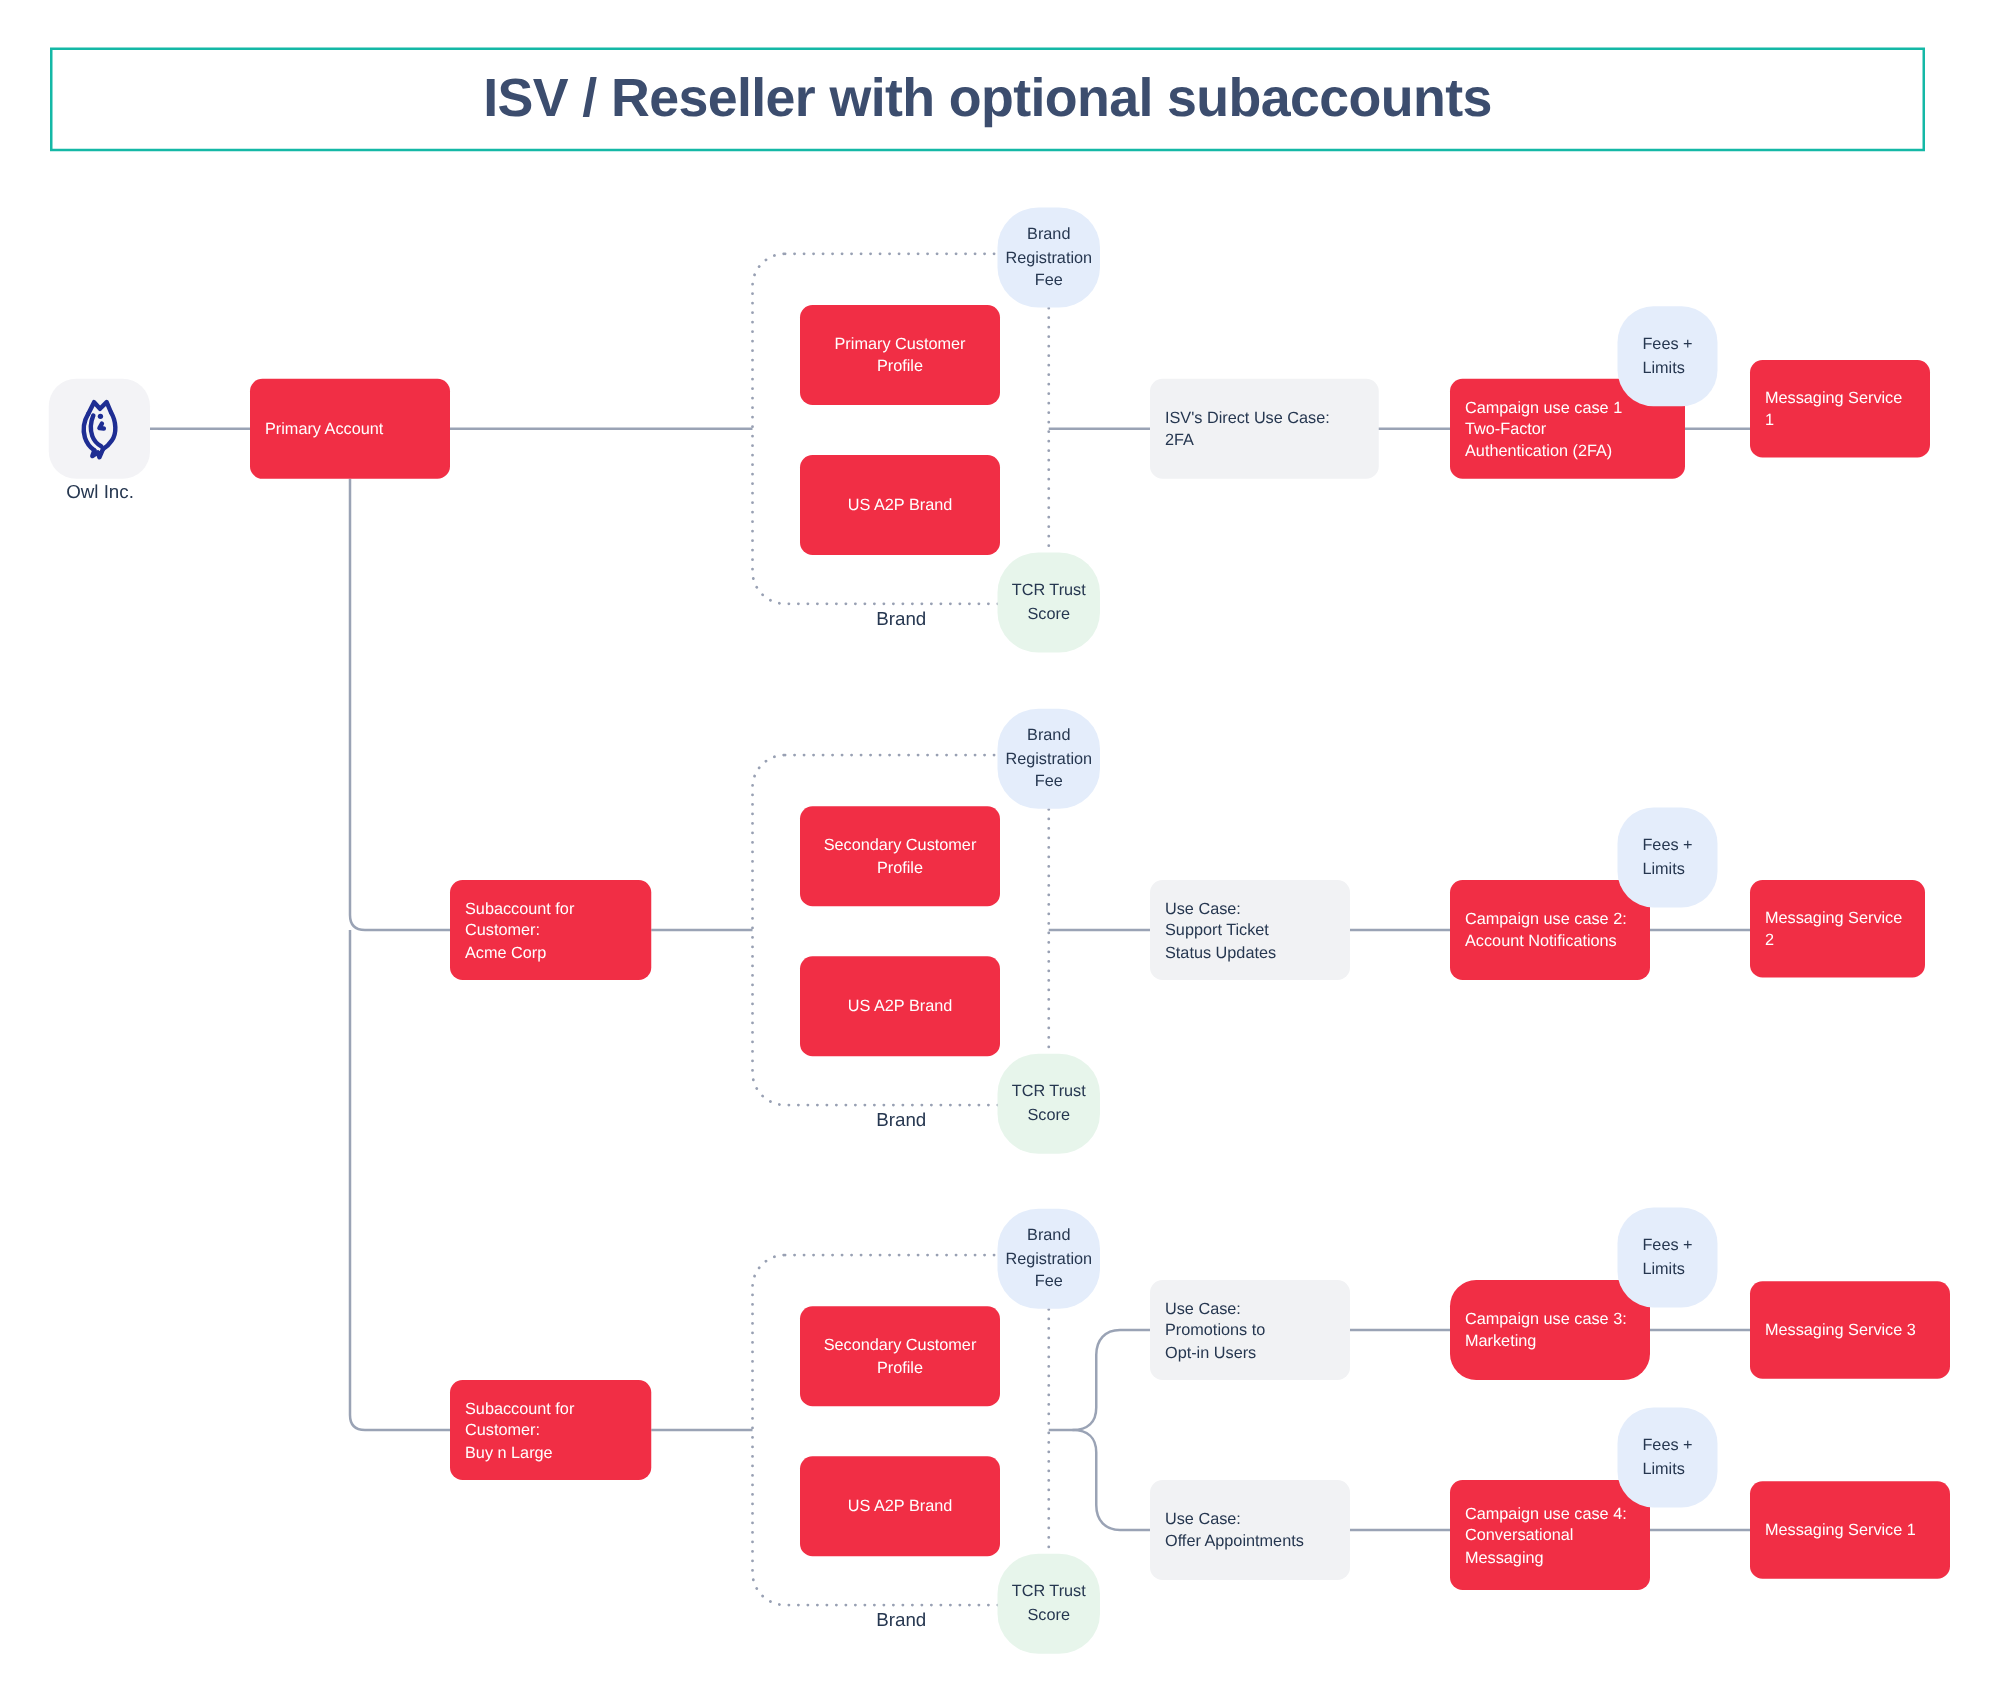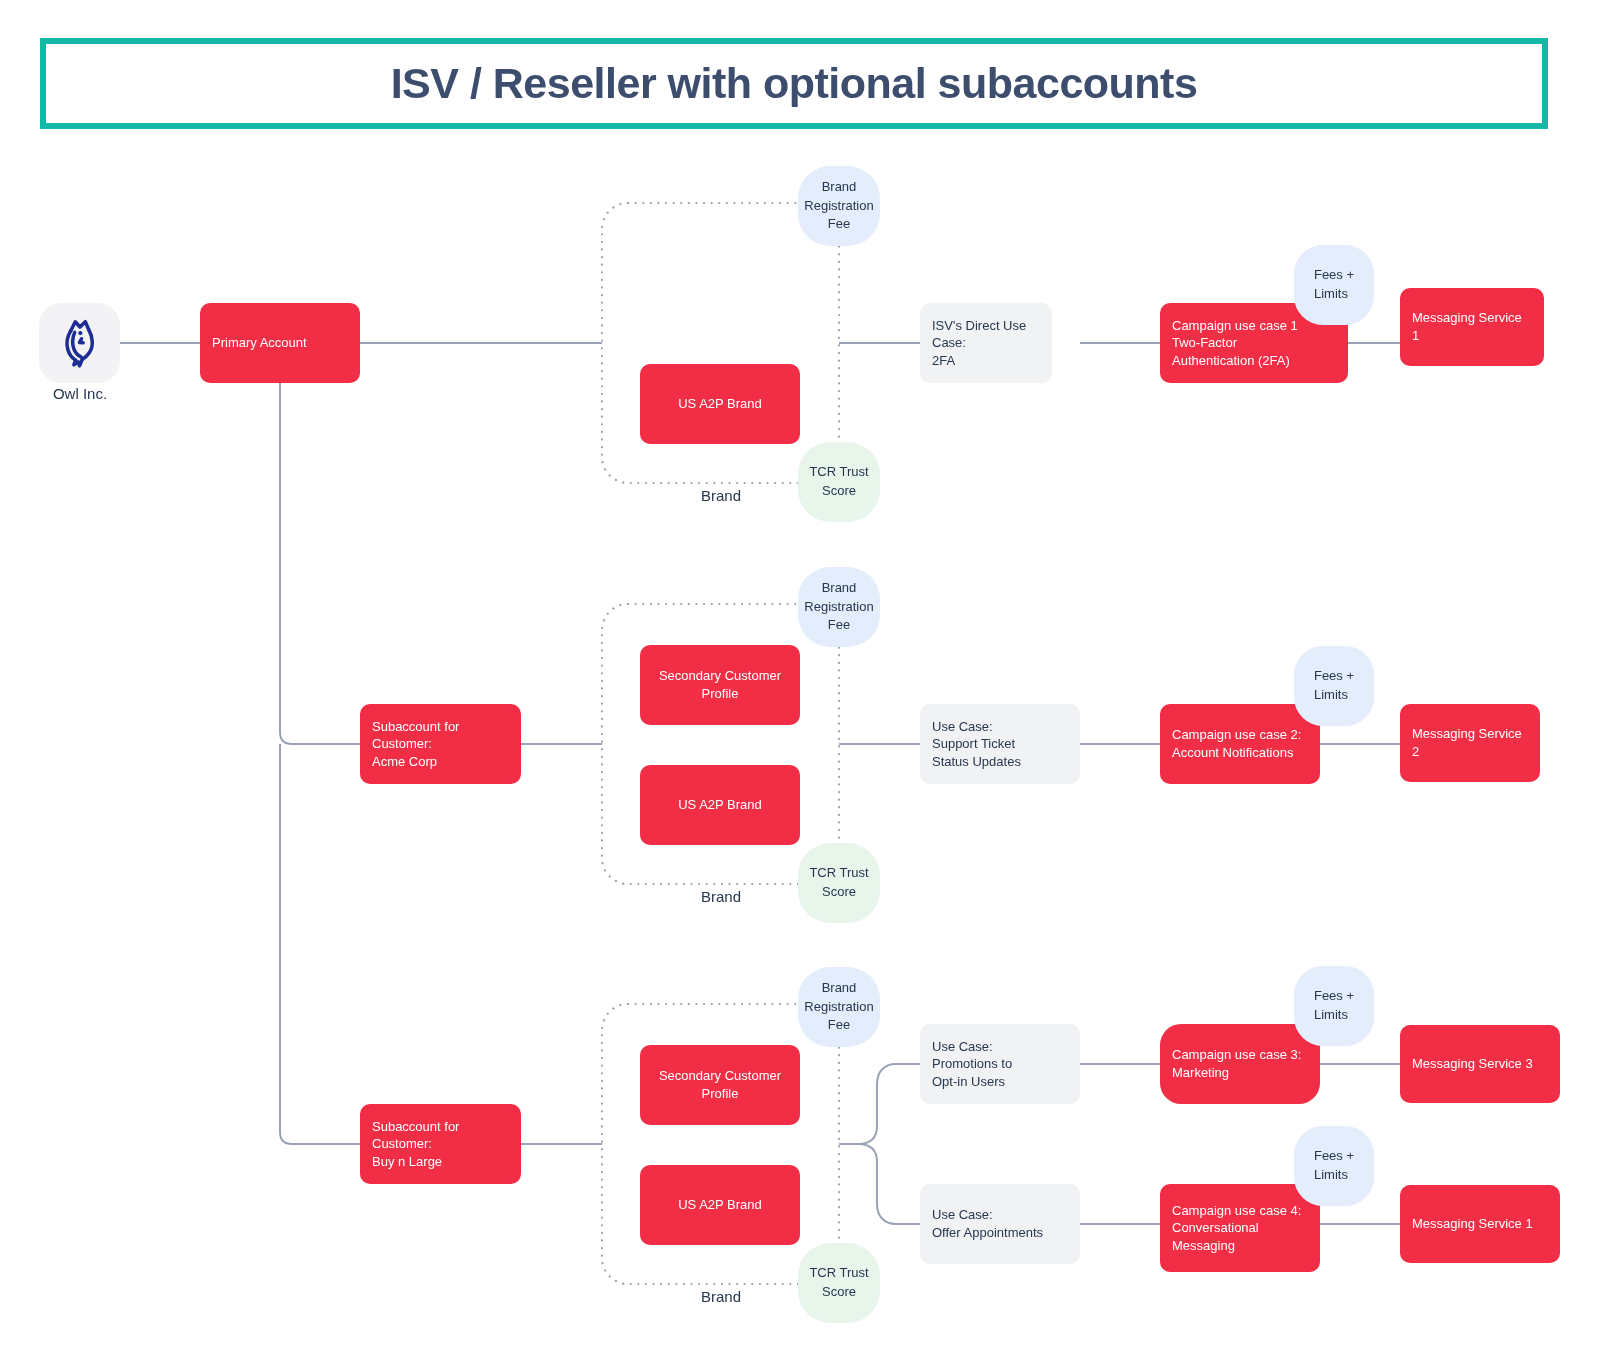--- a/index.html
+++ b/index.html
@@ -3,21 +3,21 @@
 <meta charset="utf-8">
 <style>
   html,body{margin:0;padding:0;background:#ffffff;}
   .stage{
     position:relative;width:1600px;height:1364px;overflow:hidden;
     font-family:"Liberation Sans", sans-serif;background:#ffffff;
   }
   .layer{position:absolute;left:0;top:0;width:1600px;height:1364px;z-index:0;}
   .title-box{
     position:absolute;left:40px;top:38px;width:1496px;height:79px;
-    border:6px solid #14b8a6;background:#ffffff;display:flex;align-items:center;justify-content:center;
+    border:2px solid #14b8a6;background:#ffffff;display:flex;align-items:center;justify-content:center;
     z-index:2;
   }
   .title-box h1{
     margin:0;font-size:43px;font-weight:bold;color:var(--title-ink);letter-spacing:-0.5px;
   }
   .node{
     position:absolute;box-sizing:border-box;border-radius:10px;
     display:flex;align-items:center;font-size:13px;line-height:1.35;z-index:2;
     white-space:pre-line;
   }
@@ -110,20 +110,23 @@
     <span class="txt">Subaccount for
 Customer:
 Acme Corp</span>
   </div>
   <div class="node red align-left" style="left:360px;top:1104px;width:161px;height:80px;">
     <span class="txt">Subaccount for
 Customer:
 Buy n Large</span>
   </div>
 
+  <div class="node red align-center" style="left:640px;top:244px;width:160px;height:80px;">
+    <span class="txt">Primary Customer Profile</span>
+  </div>
   <div class="node red align-center" style="left:640px;top:364px;width:160px;height:80px;">
     <span class="txt">US A2P Brand</span>
   </div>
   <div class="blob blob-fee" style="left:798px;top:166px;">
     <span class="txt">Brand
 Registration
 Fee</span>
   </div>
   <div class="blob blob-trust" style="left:798px;top:442px;">
     <span class="txt">TCR Trust
@@ -158,21 +161,21 @@
     <span class="txt">Brand
 Registration
 Fee</span>
   </div>
   <div class="blob blob-trust" style="left:798px;top:1243px;">
     <span class="txt">TCR Trust
 Score</span>
   </div>
   <div class="caption" style="left:621px;top:1288px;">Brand</div>
 
-  <div class="node gray align-left" style="left:920px;top:303px;width:132px;height:80px;">
+  <div class="node gray align-left" style="left:920px;top:303px;width:183px;height:80px;">
     <span class="txt">ISV's Direct Use Case:
 2FA</span>
   </div>
   <div class="node red align-left" style="left:1160px;top:303px;width:188px;height:80px;">
     <span class="txt">Campaign use case 1
 Two-Factor
 Authentication (2FA)</span>
   </div>
   <div class="blob blob-fees" style="left:1294px;top:245px;">
     <span class="txt">Fees +

